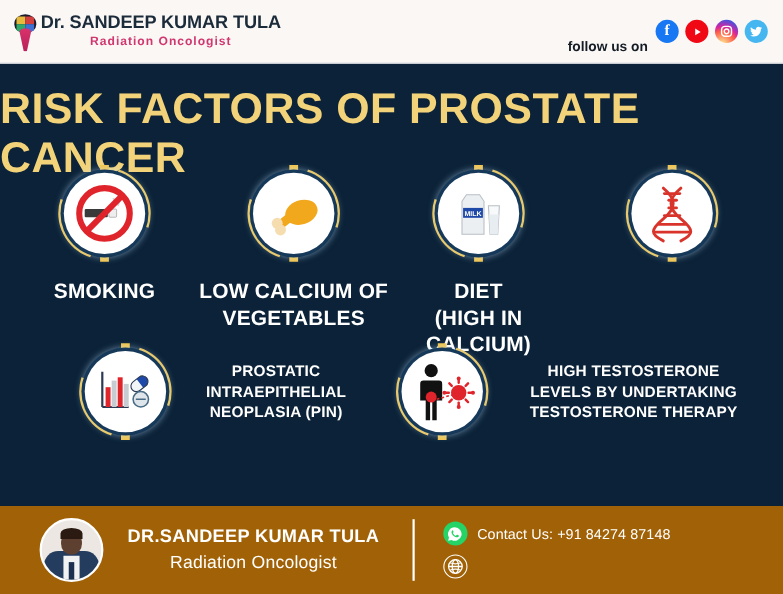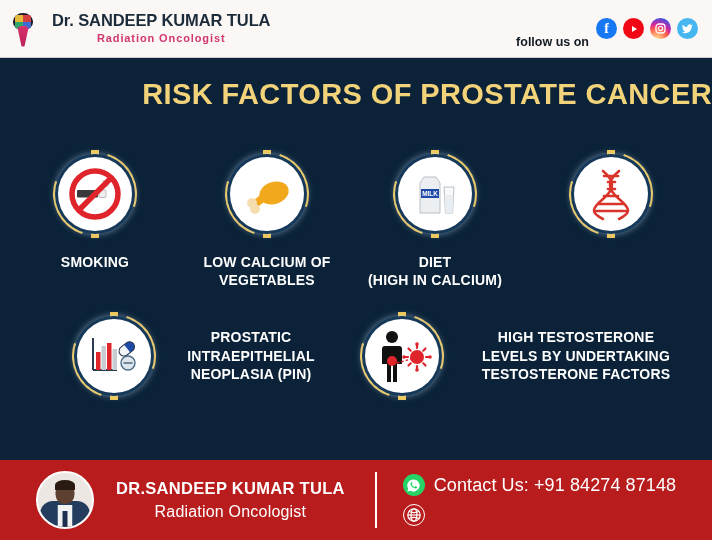--- a/index.html
+++ b/index.html
@@ -12,21 +12,21 @@
   }
 
   
   .header {
     position:absolute; left:0; top:0; width:712px; height:58px;
     background:#faf7f5;
     display:flex; align-items:center; justify-content:space-between;
     padding:0 14px 0 10px;
     border-bottom:1px solid #c9cdd2;
   }
-  .brand { display:flex; align-items:center; gap:16px; }
+  .brand { display:flex; align-items:center; gap:1px; }
   .logo-mark { width:26px; height:40px; position:relative; flex:0 0 auto; }
   .logo-mark .top {
     position:absolute; left:3px; top:4px; width:20px; height:17px;
     background:#1b1b2b; border-radius:50% 50% 45% 45%;
     overflow:hidden;
   }
   .logo-mark .q { position:absolute; width:8px; height:7px; }
   .logo-mark .q1 { left:2px; top:2px; background:#e4b93c; }
   .logo-mark .q2 { left:10px; top:2px; background:#d23f3f; }
   .logo-mark .q3 { left:2px; top:9px; background:#2fa86a; }
@@ -55,43 +55,43 @@
     flex:0 0 auto;
   }
   .soc-fb { background:#1877f2; font-family:"Liberation Serif", serif; font-size:14px; }
   .soc-yt { background:#f00914; }
   .soc-ig { background:radial-gradient(circle at 30% 107%, #fdf497 0%, #fd5949 45%, #d6249f 60%, #285aeb 90%); }
   .soc-tw { background:#46b6f0; }
 
   
   .title {
     position:absolute; left:0; top:78px; width:712px;
-    text-align:right;
-    font-size:29px; font-weight:bold;
+    text-align:left;
+    font-size:39px; font-weight:bold;
     color:#f3d37a; letter-spacing:0.4px;
   }
 
   
   .ring { position:relative; width:96px; height:96px; flex:0 0 auto; }
   .ring .arcs { position:absolute; inset:0; }
   .ring .core {
     position:absolute; left:11px; top:11px; width:74px; height:74px;
     border-radius:50%;
     background:#fff;
     box-shadow:0 0 0 3px #16395a, 0 0 7px 3px rgba(190,225,255,.55);
     display:flex; align-items:center; justify-content:center;
     overflow:hidden;
   }
 
   
   .row1 { position:absolute; left:0; top:146px; width:712px; display:flex; }
   .col1 { width:178px; display:flex; flex-direction:column; align-items:center; }
   .col1 .lbl {
     margin-top:12px; text-align:center; color:#fff;
-    font-size:14px; font-weight:bold; line-height:1.25;
+    font-size:19px; font-weight:bold; line-height:1.25;
     letter-spacing:0.2px;
   }
   .c1 { margin-left:6px; }
   .c2 { margin-left:-6px; }
   .c3 { margin-left:-10px;justify-content:center; }
   .c4 { margin-left:-2px; }
 
   
   .row2 { position:absolute; left:0; top:308px; width:688px; display:flex; }
   .wide { display:flex; align-items:center; }
@@ -100,21 +100,21 @@
     text-align:center; letter-spacing:0.2px;
   }
   .w1 { margin-left:66px; }
   .w1 .lbl { margin-left:14px; width:150px; }
   .w2 { margin-left:28px; }
   .w2 .lbl { margin-left:14px; width:224px; }
 
   
   .footer {
     position:absolute; left:0; bottom:0; width:712px; height:80px;
-    background:#b91c1c;
+    background:#a16207;
     display:flex; align-items:center;
   }
   .fl { display:flex; align-items:center; padding-left:36px; }
   .avatar {
     width:58px; height:58px; border-radius:50%;
     background:#ece7e2; overflow:hidden; position:relative; flex:0 0 auto;
     border:2px solid #fff;
   }
   .av-head { position:absolute; left:50%; top:9px; transform:translateX(-50%);
              width:19px; height:22px; border-radius:48% 48% 44% 44%; background:#5e4030; }
@@ -129,21 +129,21 @@
   .fl-text { margin-left:22px; display:flex; flex-direction:column; align-items:center; }
   .fl-name { color:#fff; font-size:16.5px; font-weight:bold; letter-spacing:0.3px; }
   .fl-role { color:#fff; font-size:16px; margin-top:5px; letter-spacing:0.2px; }
   .divider { width:2px; height:56px; background:#fff; margin-left:30px; flex:0 0 auto; }
   .fr { margin-left:26px; display:flex; flex-direction:column; gap:8px; }
   .frow { display:flex; align-items:center; gap:9px; }
   .ficon { width:22px; height:22px; border-radius:50%; flex:0 0 auto;
            display:flex; align-items:center; justify-content:center; }
   .ic-wa { background:#25d366; }
   .ic-web { background:transparent; border:1.6px solid #fff; }
-  .ftext { color:#fff; font-size:18px; letter-spacing:0.1px; }
+  .ftext { color:#fff; font-size:13px; letter-spacing:0.1px; }
 </style>
 </head>
 <body>
 
 <div class="header">
   <div class="brand">
     <div class="logo-mark">
       <div class="top">
         <div class="q q1"></div>
           <div class="q q2"></div>
@@ -339,21 +339,21 @@
             <circle cx="45" cy="16" r="1.8"></circle>
               <circle cx="45" cy="42" r="1.8"></circle>
             <circle cx="32" cy="29" r="1.8"></circle>
               <circle cx="58" cy="29" r="1.8"></circle>
           </g>
         </svg>
       </div>
     </div>
     <div class="lbl" style="white-space:pre-line">HIGH TESTOSTERONE
 LEVELS BY UNDERTAKING
-TESTOSTERONE FACTORS</div>
+TESTOSTERONE THERAPY</div>
   </div>
 </div>
 
 <div class="footer">
   <div class="fl">
     <div class="avatar">
       <div class="av-body"></div>
       <div class="av-shirt"></div>
       <div class="av-tie"></div>
       <div class="av-head"></div>

